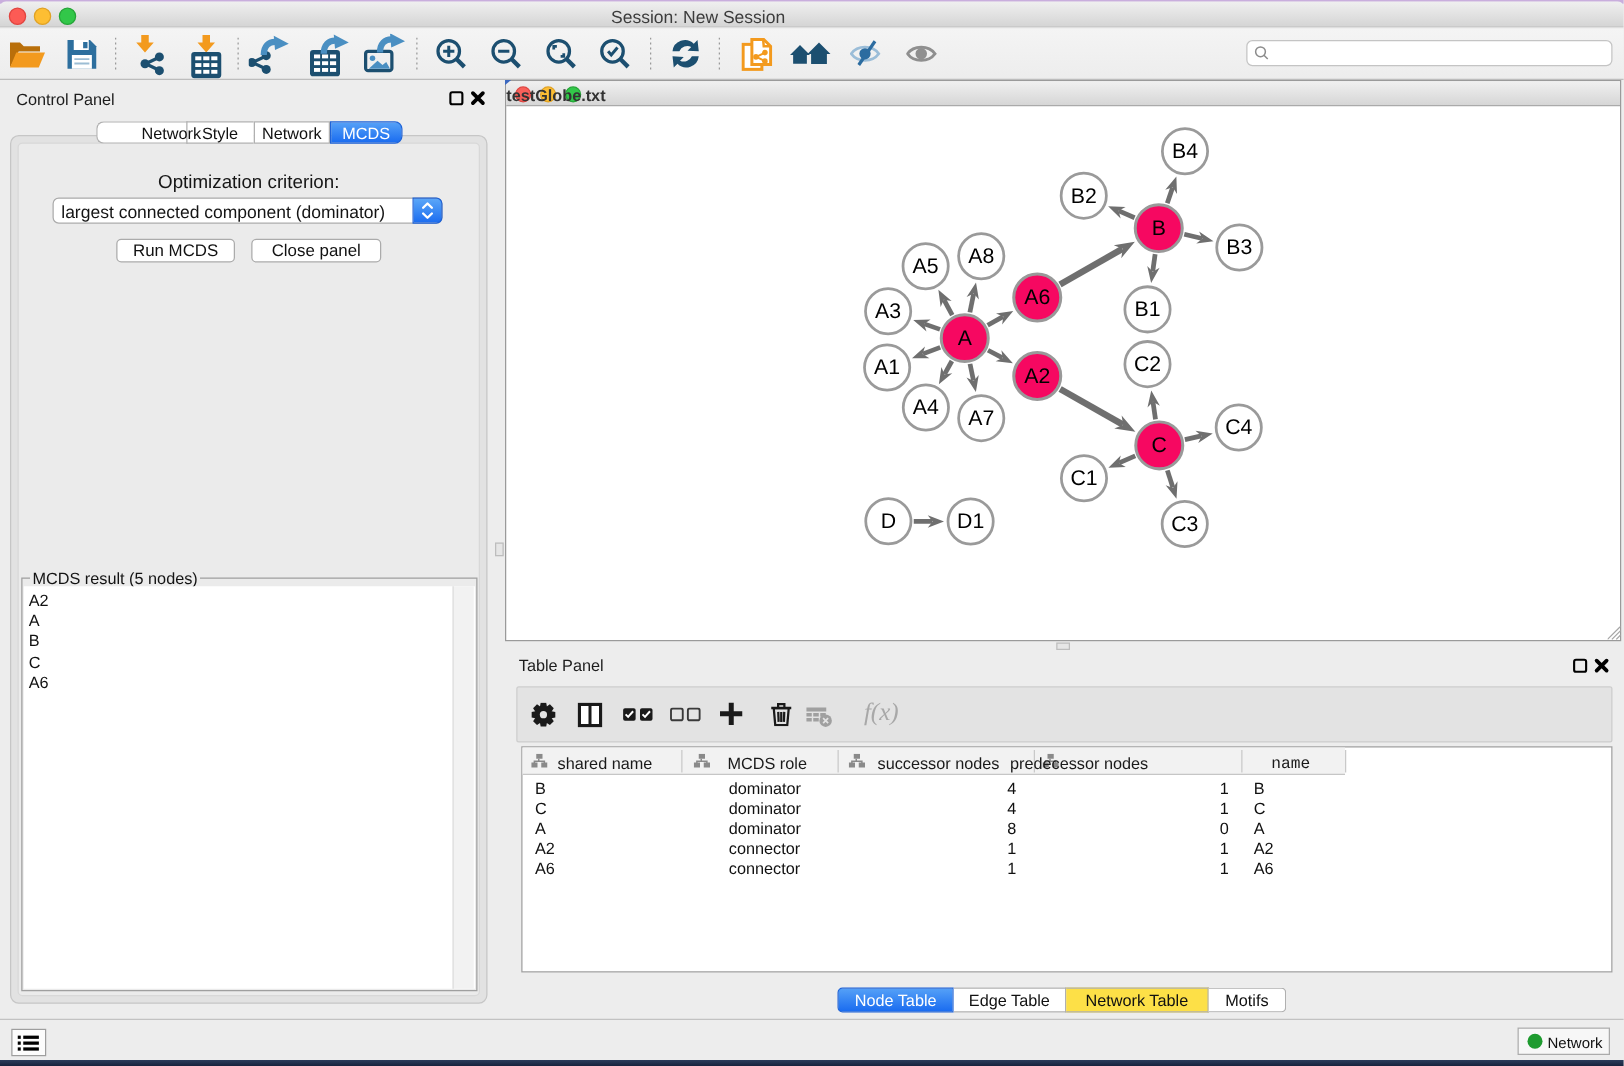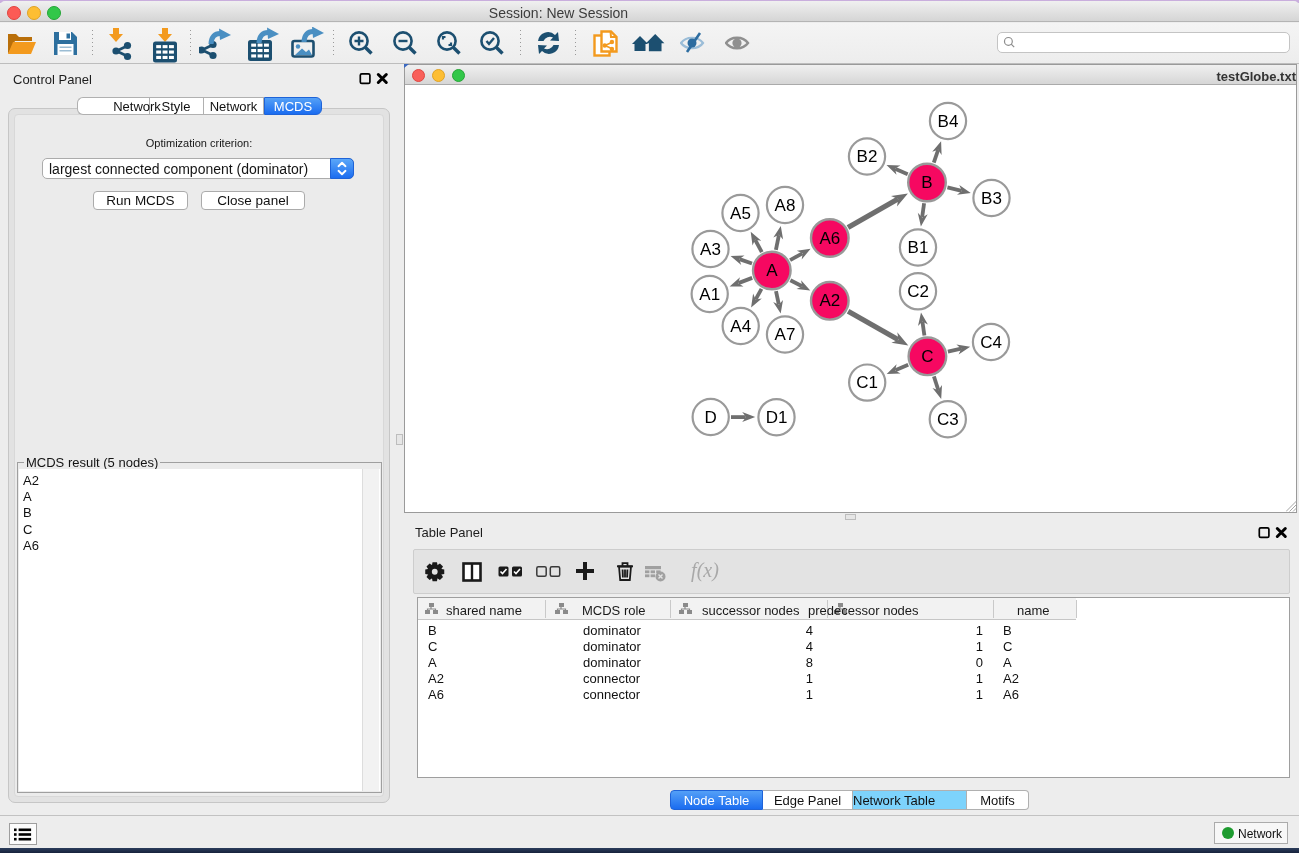--- a/index.html
+++ b/index.html
@@ -189,21 +189,21 @@
 
 <div class="abs" style="left:77px;top:97px;width:72px;height:18px;background:#fff;border:1px solid #b0b0b0;border-right:none;border-radius:6px 0 0 6px;box-sizing:border-box;"></div>
 <div class="abs" style="left:149px;top:97px;width:54px;height:18px;background:#fff;border:1px solid #b0b0b0;border-right:none;box-sizing:border-box;"></div>
 <div class="abs" style="left:203px;top:97px;width:61px;height:18px;background:#fff;border:1px solid #b0b0b0;box-sizing:border-box;"></div>
 <div class="abs" style="left:264px;top:97px;width:58px;height:18px;background:linear-gradient(#55a1f7,#1a6cf0);border:1px solid #1e63d8;border-radius:0 6px 6px 0;box-sizing:border-box;"></div>
 <div class="abs" style="left:77px;top:99px;width:72px;text-align:center;font-size:13px;color:#111;margin-left:24px;">Network</div>
 <div class="abs" style="left:149px;top:99px;width:54px;text-align:center;font-size:13px;color:#111;">Style</div>
 <div class="abs" style="left:203px;top:99px;width:61px;text-align:center;font-size:13px;color:#111;">Network</div>
 <div class="abs" style="left:264px;top:99px;width:58px;text-align:center;font-size:13px;color:#fff;">MCDS</div>
 
-<div class="abs" style="left:0px;top:137px;width:398px;text-align:center;font-size:11px;color:#161616;">Optimization criterion:</div>
+<div class="abs" style="left:0px;top:137px;width:398px;text-align:center;font-size:15px;color:#161616;">Optimization criterion:</div>
 
 <div class="abs" style="left:42px;top:158px;width:312px;height:21px;background:#fff;border:1px solid #ababab;border-radius:5px;box-sizing:border-box;"></div>
 <div class="abs" style="left:49px;top:161px;font-size:14px;color:#141414;">largest connected component (dominator)</div>
 <div class="abs" style="left:330px;top:158px;width:24px;height:21px;background:linear-gradient(#5ba7f8,#1c6df0);border:1px solid #1e63d8;border-radius:0 5px 5px 0;box-sizing:border-box;"></div>
 <svg class="abs" style="left:334px;top:161px;" width="16" height="15" viewBox="0 0 16 15">
     <path d="M4.5 5.2 L8 1.8 L11.5 5.2" stroke="#fff" stroke-width="1.9" fill="none" stroke-linecap="round" stroke-linejoin="round"></path>
     <path d="M4.5 9.8 L8 13.2 L11.5 9.8" stroke="#fff" stroke-width="1.9" fill="none" stroke-linecap="round" stroke-linejoin="round"></path>
   </svg>
 
 <div class="abs" style="left:93px;top:191px;width:95px;height:19px;background:#fff;border:1px solid #ababab;border-radius:4px;box-sizing:border-box;text-align:center;font-size:13.5px;color:#111;line-height:18px;">Run MCDS</div>
@@ -226,21 +226,21 @@
       <rect x="4.6" y="5.2" width="12.5" height="2.6"></rect>
       <rect x="4.6" y="9.9" width="12.5" height="2.6"></rect>
     </g>
   </svg>
 
 <div class="abs" style="left:404px;top:64px;width:893px;height:449px;border:1px solid #9a9a9a;box-sizing:border-box;background:#fff;"></div>
 <div class="abs" style="left:405px;top:65px;width:891px;height:20px;background:linear-gradient(#f0f0f0,#d6d6d6);border-bottom:1px solid #aaaaaa;box-sizing:border-box;"></div>
 <div class="tl" style="left:412px;top:69px;width:11px;height:11px;background:#f9605a;border:0.5px solid #df4641;"></div>
 <div class="tl" style="left:432px;top:69px;width:11px;height:11px;background:#fdbe33;border:0.5px solid #e0a224;"></div>
 <div class="tl" style="left:452px;top:69px;width:11px;height:11px;background:#32c749;border:0.5px solid #25a537;"></div>
-<div class="abs" style="left:405px;top:69px;width:891px;text-align:right;font-size:13px;font-weight:bold;color:#333;">testGlobe.txt</div>
+<div class="abs" style="left:405px;top:69px;width:891px;text-align:left;font-size:13px;font-weight:bold;color:#333;">testGlobe.txt</div>
 <svg class="abs" style="left:404px;top:85px;" width="892" height="427" viewBox="0 0 892 427" font-family="Liberation Sans, sans-serif">
 <g stroke="none" fill="none">
 <line x1="357.8" y1="167.1" x2="351.2" y2="154.9" stroke="#6f6f6f" stroke-width="3.8"></line>
 <polygon points="346.7,146.7 357.3,155.7 351.0,154.7 348.5,160.5" fill="#6f6f6f"></polygon>
 <line x1="371.9" y1="164.9" x2="374.9" y2="150.1" stroke="#6f6f6f" stroke-width="3.8"></line>
 <polygon points="376.8,140.9 379.1,154.6 375.0,149.8 369.3,152.6" fill="#6f6f6f"></polygon>
 <line x1="348.0" y1="178.5" x2="335.4" y2="174.1" stroke="#6f6f6f" stroke-width="3.8"></line>
 <polygon points="326.6,171.0 340.5,170.6 335.2,174.1 337.2,180.1" fill="#6f6f6f"></polygon>
 <line x1="348.2" y1="192.9" x2="334.4" y2="198.1" stroke="#6f6f6f" stroke-width="3.8"></line>
 <polygon points="325.6,201.5 336.0,192.2 334.1,198.2 339.5,201.5" fill="#6f6f6f"></polygon>
@@ -440,21 +440,21 @@
       <rect x="4" y="0" width="5" height="4"></rect>
       <rect x="0" y="7" width="5" height="4"></rect>
       <rect x="8" y="7" width="5" height="4"></rect>
       <path d="M6 4 L6 6 L2.5 6 L2.5 8 M6 6 L10.5 6 L10.5 8" stroke="#8a8a8a" fill="none" stroke-width="1.2"></path>
     </g>
   </svg>
 <div class="abs" style="left:446px;top:603px;font-size:13px;color:#1a1a1a;">shared name</div>
 <div class="abs" style="left:582px;top:603px;font-size:13px;color:#1a1a1a;text-align:right;">MCDS role</div>
 <div class="abs" style="left:702px;top:603px;font-size:13px;color:#1a1a1a;">successor nodes</div>
 <div class="abs" style="left:808px;top:603px;font-size:13px;color:#1a1a1a;">predecessor nodes</div>
-<div class="abs" style="left:1017px;top:603px;font-size:13px;color:#1a1a1a;">name</div>
+<div class="abs" style="left:1017px;top:603px;font-size:13px;color:#1a1a1a;font-family:Liberation Mono, monospace;">name</div>
 <div style="position:absolute;left:0;top:0;font-size:13px;color:#111;">
     <div class="abs" style="left:428px;top:622.5px;">B</div>
 <div class="abs" style="left:583px;top:622.5px;">dominator</div>
 <div class="abs" style="left:713px;top:622.5px;width:100px;text-align:right;">4</div>
 <div class="abs" style="left:883px;top:622.5px;width:100px;text-align:right;">1</div>
 <div class="abs" style="left:1003px;top:622.5px;">B</div>
 <div class="abs" style="left:428px;top:638.6px;">C</div>
 <div class="abs" style="left:583px;top:638.6px;">dominator</div>
 <div class="abs" style="left:713px;top:638.6px;width:100px;text-align:right;">4</div>
 <div class="abs" style="left:883px;top:638.6px;width:100px;text-align:right;">1</div>
@@ -470,21 +470,21 @@
 <div class="abs" style="left:883px;top:670.8px;width:100px;text-align:right;">1</div>
 <div class="abs" style="left:1003px;top:670.8px;">A2</div>
 <div class="abs" style="left:428px;top:686.9px;">A6</div>
 <div class="abs" style="left:583px;top:686.9px;">connector</div>
 <div class="abs" style="left:713px;top:686.9px;width:100px;text-align:right;">1</div>
 <div class="abs" style="left:883px;top:686.9px;width:100px;text-align:right;">1</div>
 <div class="abs" style="left:1003px;top:686.9px;">A6</div>
   </div>
 
 <div class="abs" style="left:670px;top:790px;width:93px;height:20px;background:linear-gradient(#54a0f7,#1a6cf0);border:1px solid #1e63d8;border-radius:4px 0 0 4px;box-sizing:border-box;text-align:center;font-size:13px;color:#fff;line-height:19px;">Node Table</div>
-<div class="abs" style="left:763px;top:790px;width:90px;height:20px;background:#fff;border:1px solid #b0b0b0;border-left:none;box-sizing:border-box;text-align:center;font-size:13px;color:#111;line-height:19px;">Edge Panel</div>
-<div class="abs" style="left:853px;top:790px;width:114px;height:20px;background:#7dd3fc;border:1px solid #b0b0b0;border-left:none;box-sizing:border-box;font-size:13px;color:#111;line-height:19px;">Network Table</div>
+<div class="abs" style="left:763px;top:790px;width:90px;height:20px;background:#fff;border:1px solid #b0b0b0;border-left:none;box-sizing:border-box;text-align:center;font-size:13px;color:#111;line-height:19px;">Edge Table</div>
+<div class="abs" style="left:853px;top:790px;width:114px;height:20px;background:#fde047;border:1px solid #b0b0b0;border-left:none;box-sizing:border-box;text-align:center;font-size:13px;color:#111;line-height:19px;">Network Table</div>
 <div class="abs" style="left:967px;top:790px;width:62px;height:20px;background:#fff;border:1px solid #b0b0b0;border-left:none;border-radius:0 4px 4px 0;box-sizing:border-box;text-align:center;font-size:13px;color:#111;line-height:19px;">Motifs</div>
 
 <div class="abs" style="left:1214px;top:822px;width:74px;height:22px;background:#f7f7f7;border:1px solid #ababab;box-sizing:border-box;"></div>
 <div class="tl" style="left:1222px;top:827px;width:12px;height:12px;background:#1e9b2f;"></div>
 <div class="abs" style="left:1238px;top:827px;font-size:12px;color:#111;">Network</div>
 
 <div class="abs" style="left:0;top:848px;width:1299px;height:5px;background:linear-gradient(#2c3d5c,#16223c);"></div>
 
 </body></html>

